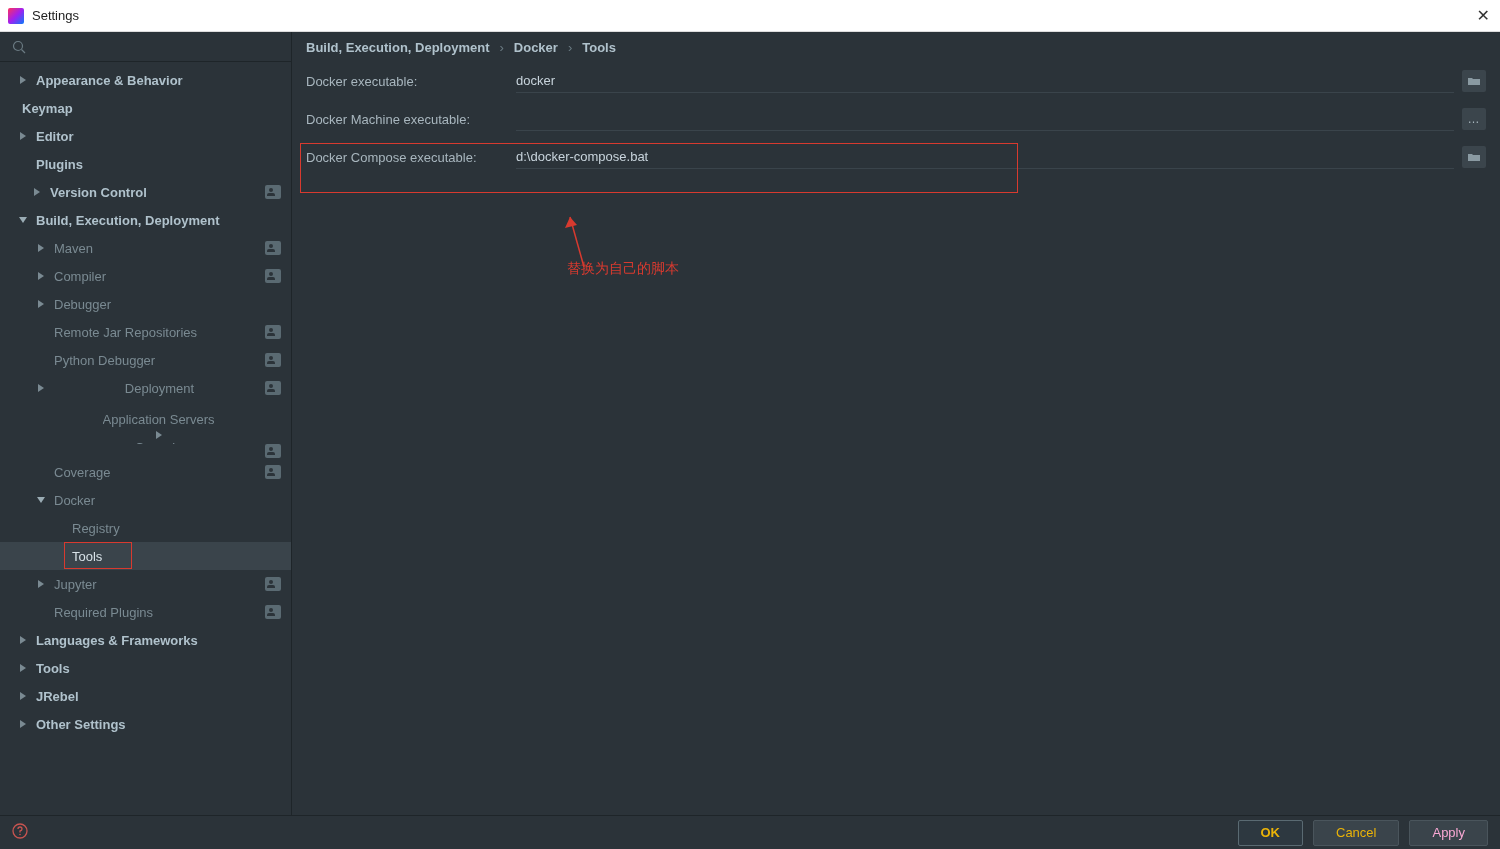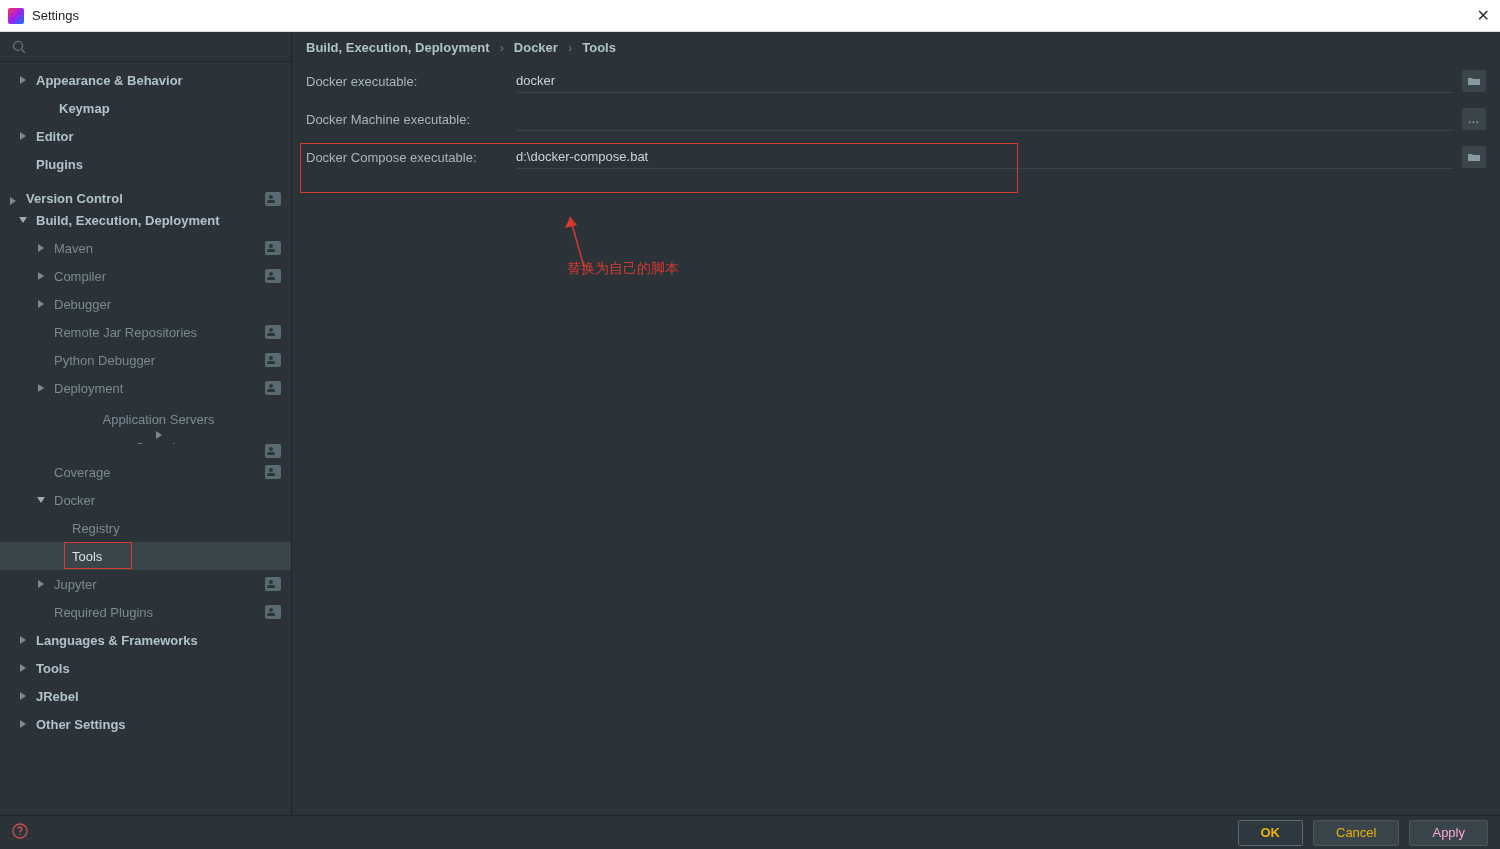--- a/index.html
+++ b/index.html
@@ -246,40 +246,40 @@
     <div class="tree" id="tree">
         <div class="tree-item bold" style="padding-left: 18px;">
           <span class="arrow">
             <svg width="8" height="8" viewBox="0 0 8 8">
               <polygon points="1,0 7,4 1,8" fill="#7a8a92"></polygon>
             </svg>
           </span>
           <span class="spacer" style="width: 8px;"></span>
           <span class="label">Appearance &amp; Behavior</span>
         </div>
-        <div class="tree-item bold" style="padding-left: 4px; margin-left: 37px;">
+        <div class="tree-item bold" style="padding-left: 4px;">
           <span class="arrow"></span>
           <span class="spacer" style="width: 8px;"></span>
           <span class="label">Keymap</span>
         </div>
         <div class="tree-item bold" style="padding-left: 18px;">
           <span class="arrow">
             <svg width="8" height="8" viewBox="0 0 8 8">
               <polygon points="1,0 7,4 1,8" fill="#7a8a92"></polygon>
             </svg>
           </span>
           <span class="spacer" style="width: 8px;"></span>
           <span class="label">Editor</span>
         </div>
         <div class="tree-item bold" style="padding-left: 18px;">
           <span class="arrow"></span>
           <span class="spacer" style="width: 8px;"></span>
           <span class="label">Plugins</span>
         </div>
-        <div class="tree-item bold" style="padding-left: 8px; align-items: flex-end;">
+        <div class="tree-item bold" style="padding-left: 32px;">
           <span class="arrow">
             <svg width="8" height="8" viewBox="0 0 8 8">
               <polygon points="1,0 7,4 1,8" fill="#7a8a92"></polygon>
             </svg>
           </span>
           <span class="spacer" style="width: 8px;"></span>
           <span class="label">Version Control</span>
           <span class="badge"></span>
         </div>
         <div class="tree-item bold" style="padding-left: 18px;">
@@ -325,21 +325,21 @@
           <span class="spacer" style="width: 8px;"></span>
           <span class="label">Remote Jar Repositories</span>
           <span class="badge"></span>
         </div>
         <div class="tree-item" style="padding-left: 36px;">
           <span class="arrow"></span>
           <span class="spacer" style="width: 8px;"></span>
           <span class="label">Python Debugger</span>
           <span class="badge"></span>
         </div>
-        <div class="tree-item" style="padding-left: 36px;">
+        <div class="tree-item" style="padding-left: 36px; text-align: center;">
           <span class="arrow">
             <svg width="8" height="8" viewBox="0 0 8 8">
               <polygon points="1,0 7,4 1,8" fill="#7a8a92"></polygon>
             </svg>
           </span>
           <span class="spacer" style="width: 8px;"></span>
           <span class="label">Deployment</span>
           <span class="badge"></span>
         </div>
         <div class="tree-item" style="padding-left: 36px; flex-direction: column;">

